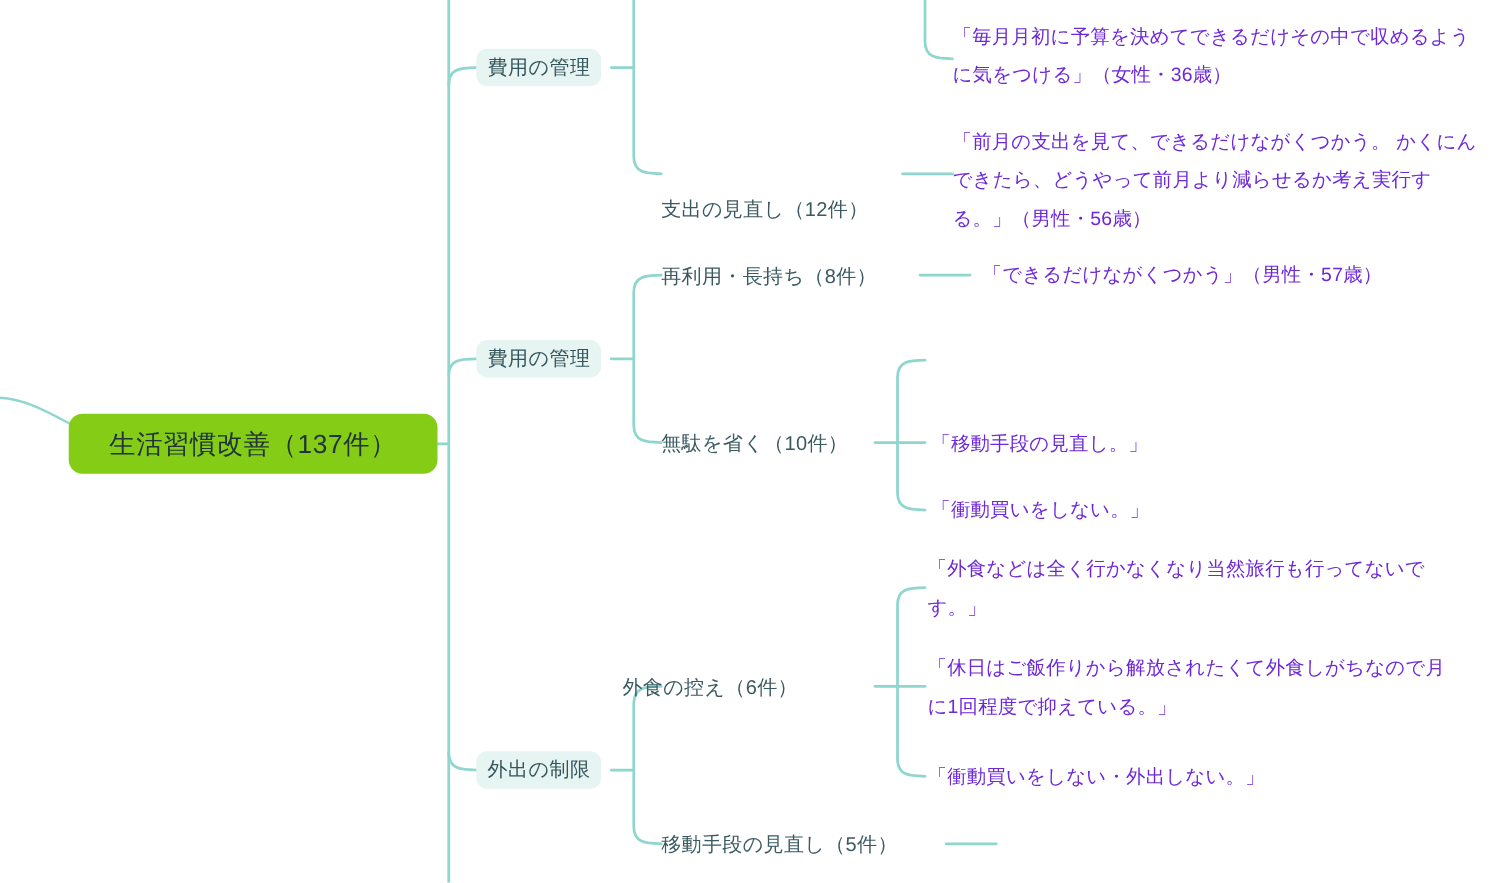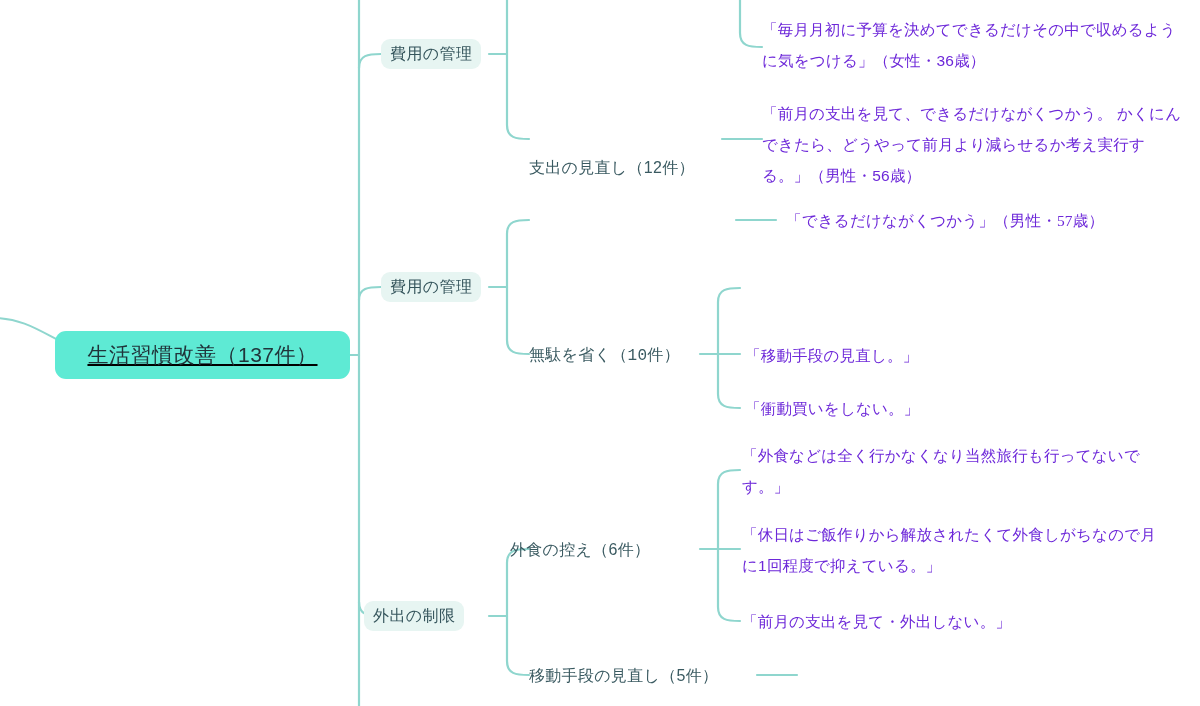--- a/index.html
+++ b/index.html
@@ -13,25 +13,24 @@
   }
   #stage{position:relative;width:1200px;height:706px;}
   #wires{position:absolute;left:0;top:0;width:1200px;height:706px;pointer-events:none;}
 
   .node{position:absolute;white-space:nowrap;}
 
   
   .root{
     left:55px;top:331px;
     width:295px;height:48px;
-    background:#5eead4;
+    background:#84cc16;
     border-radius:11px;
     display:flex;align-items:center;justify-content:center;
     box-sizing:border-box;
-    text-decoration:underline;
   }
   .root .txt{
     font-size:21px;color:#20343a;letter-spacing:.5px;
   }
 
   
   .chip{
     background:#e7f5f2;
     border-radius:9px;
     height:30px;
@@ -47,21 +46,21 @@
   
   .quote{
     position:absolute;
     font-size:15.5px;
     line-height:31px;
     color:#6d28d9;
     letter-spacing:.2px;
   }
   .quote.w1{width:420px;}
   .quote.w2{width:420px;}
-  .quote.one{white-space:nowrap;font-family:Liberation Serif, serif;}
+  .quote.one{white-space:nowrap;}
 </style>
 </head>
 <body>
 
 <div id="stage">
 
   <svg id="wires" viewBox="0 0 1200 706" xmlns="http://www.w3.org/2000/svg">
     <g fill="none" stroke="#8fd6ce" stroke-width="2.2" stroke-linecap="round">
 
       <path d="M -6 318 C 40 318, 62 355, 110 355" stroke-width="2"></path>
@@ -108,34 +107,37 @@
   </div>
 
   <div class="node chip" style="left:381px;top:39px;">
     <span class="txt">費用の管理</span>
   </div>
 
   <div class="node chip" style="left:381px;top:272px;">
     <span class="txt">費用の管理</span>
   </div>
 
-  <div class="node chip" style="left:364px;top:601px;">
+  <div class="node chip" style="left:381px;top:601px;">
     <span class="txt">外出の制限</span>
   </div>
 
   <div class="node lvl3" style="left:529px;top:130px;margin-top:28px;">
     <span>支出の見直し（12件）</span>
   </div>
 
+  <div class="node lvl3" style="left:529px;top:211px;">
+    <span>再利用・長持ち（8件）</span>
+  </div>
 
-  <div class="node lvl3" style="left:529px;top:345px;font-family:Liberation Mono, monospace;">
+  <div class="node lvl3" style="left:529px;top:345px;">
     <span>無駄を省く（10件）</span>
   </div>
 
-  <div class="node lvl3" style="left:510px;top:540px;">
+  <div class="node lvl3" style="left:498px;top:540px;">
     <span>外食の控え（6件）</span>
   </div>
 
   <div class="node lvl3" style="left:529px;top:666px;text-align:right;">
     <span>移動手段の見直し（5件）</span>
   </div>
 
   <div class="quote w1" style="left:762px;top:14px;">「毎月月初に予算を決めてできるだけその中で収めるように気をつける」（女性・36歳）</div>
 
   <div class="quote w2" style="left:762px;top:98px;">「前月の支出を見て、できるだけながくつかう。 かくにんできたら、どうやって前月より減らせるか考え実行する。」（男性・56歳）</div>
@@ -144,16 +146,16 @@
 
 
   <div class="quote one" style="left:745px;top:340px;">「移動手段の見直し。」</div>
 
   <div class="quote one" style="left:745px;top:393px;">「衝動買いをしない。」</div>
 
   <div class="quote w1" style="left:742px;top:440px;">「外食などは全く行かなくなり当然旅行も行ってないです。」</div>
 
   <div class="quote w1" style="left:742px;top:519px;">「休日はご飯作りから解放されたくて外食しがちなので月に1回程度で抑えている。」</div>
 
-  <div class="quote one" style="left:742px;top:606px;">「前月の支出を見て・外出しない。」</div>
+  <div class="quote one" style="left:742px;top:606px;">「衝動買いをしない・外出しない。」</div>
 
 
 </div>
 
 </body></html>

